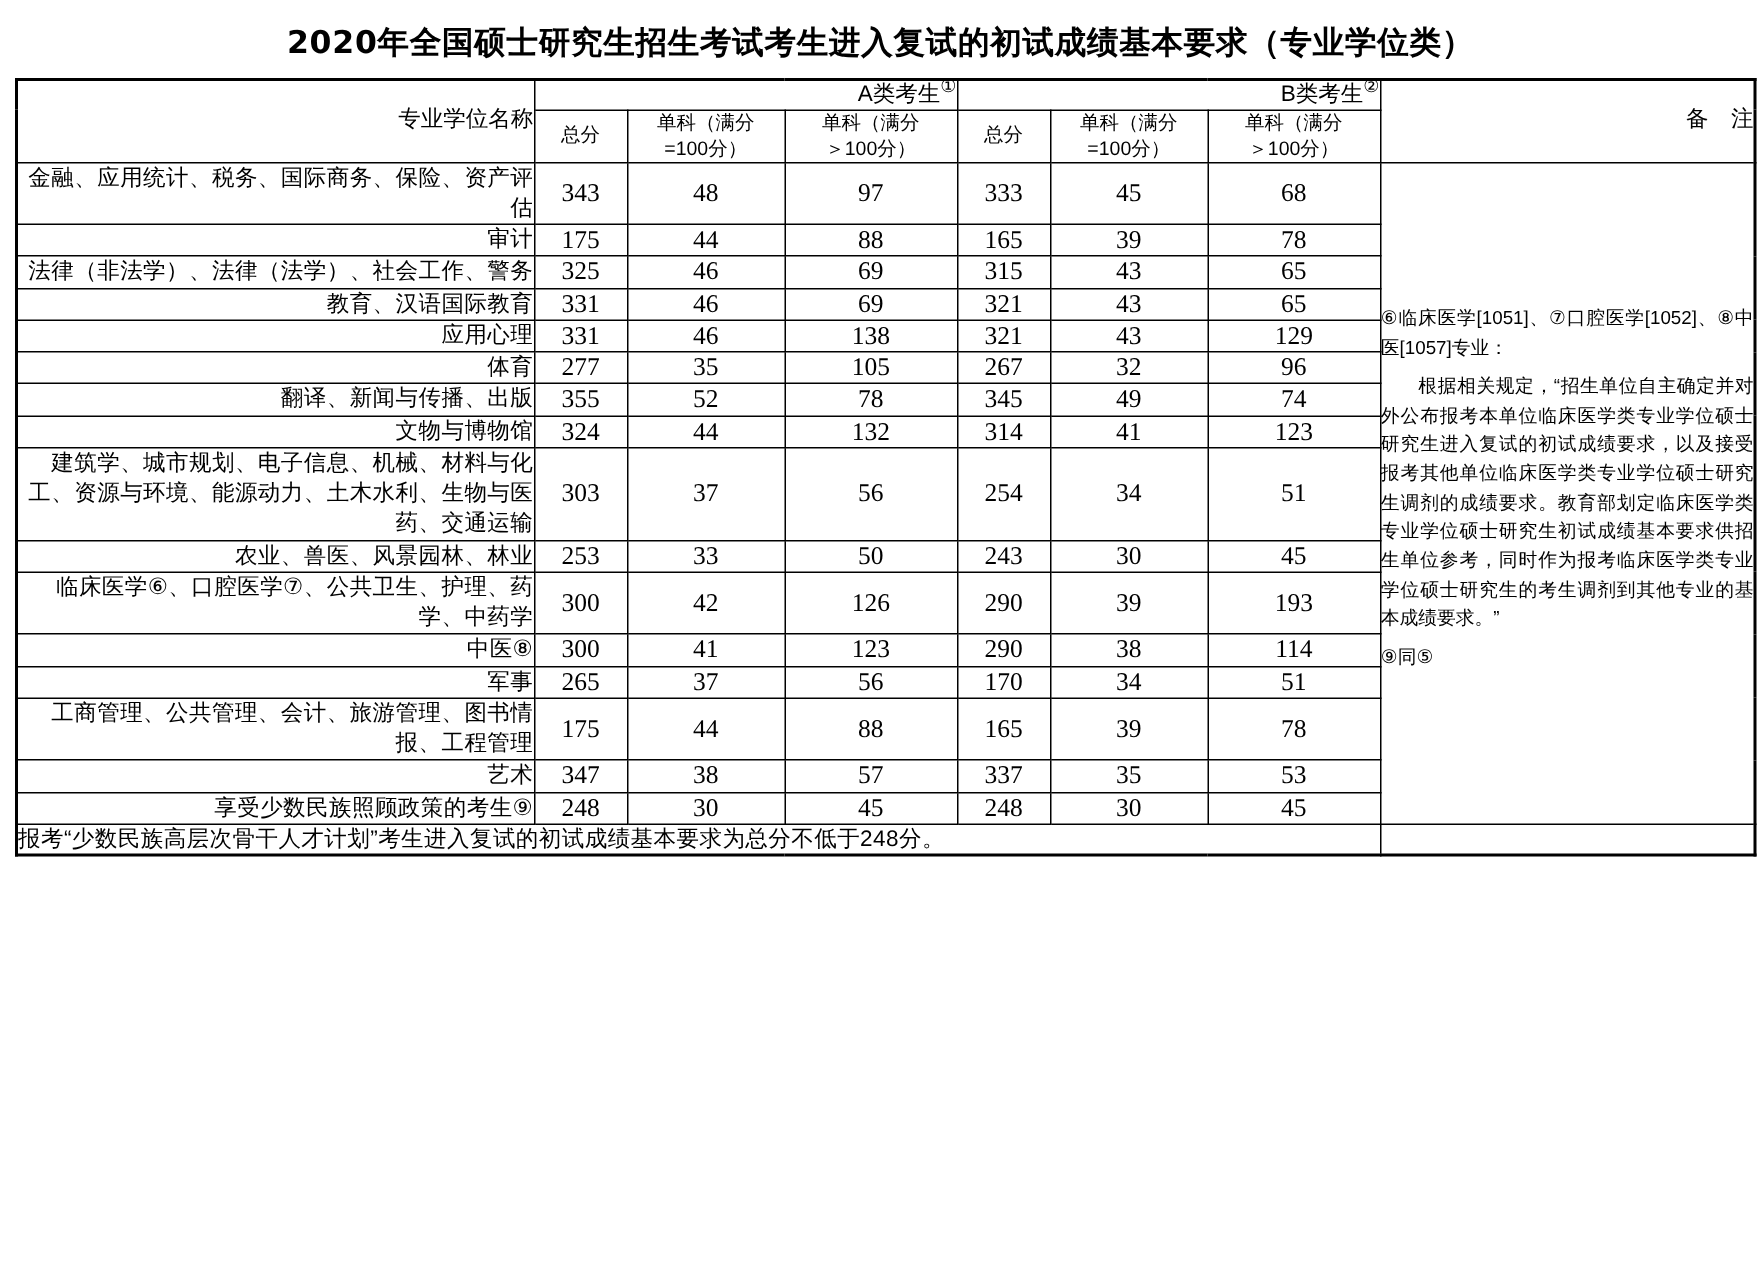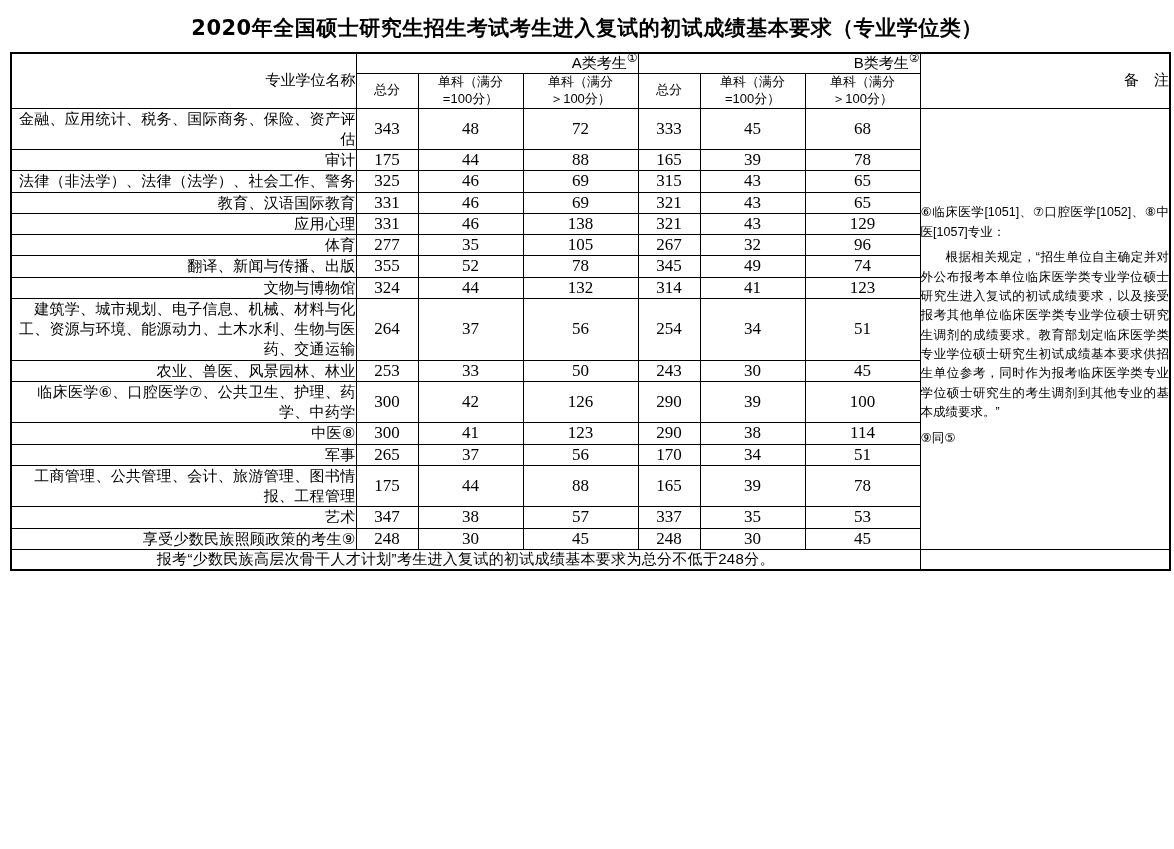--- a/index.html
+++ b/index.html
@@ -82,21 +82,21 @@
   }
   .note-cell p {
     margin: 0 0 6px 0;
   }
   .note-indent {
     text-indent: 2em;
   }
   .footer-row td {
     font-size: 15px;
     padding: 8px 8px;
-    text-align: center;
+    text-align: left;
     letter-spacing: 0.3px;
     margin-top: 36px;
   }
   sup {
     font-size: 10px;
     vertical-align: super;
     line-height: 0;
   }
   .circled {
     font-size: 12px;
@@ -159,21 +159,21 @@
           <td class="hcell-sub">
             <div>单科（满分</div>
             <div>＞100分）</div>
           </td>
         </tr>
 
         <tr>
           <td class="name-cell">金融、应用统计、税务、国际商务、保险、资产评估</td>
           <td class="num-cell">343</td>
           <td class="num-cell">48</td>
-          <td class="num-cell">72</td>
+          <td class="num-cell">97</td>
           <td class="num-cell">333</td>
           <td class="num-cell">45</td>
           <td class="num-cell">68</td>
           <td class="note-cell" rowspan="16">
             <p>⑥临床医学[1051]、⑦口腔医学[1052]、⑧中医[1057]专业：</p>
             <p class="note-indent">根据相关规定，“招生单位自主确定并对外公布报考本单位临床医学类专业学位硕士研究生进入复试的初试成绩要求，以及接受报考其他单位临床医学类专业学位硕士研究生调剂的成绩要求。教育部划定临床医学类专业学位硕士研究生初试成绩基本要求供招生单位参考，同时作为报考临床医学类专业学位硕士研究生的考生调剂到其他专业的基本成绩要求。”</p>
             <p>⑨同⑤</p>
           </td>
         </tr>
 
@@ -242,21 +242,21 @@
           <td class="num-cell">324</td>
           <td class="num-cell">44</td>
           <td class="num-cell">132</td>
           <td class="num-cell">314</td>
           <td class="num-cell">41</td>
           <td class="num-cell">123</td>
         </tr>
 
         <tr>
           <td class="name-cell">建筑学、城市规划、电子信息、机械、材料与化工、资源与环境、能源动力、土木水利、生物与医药、交通运输</td>
-          <td class="num-cell">264</td>
+          <td class="num-cell">303</td>
           <td class="num-cell">37</td>
           <td class="num-cell">56</td>
           <td class="num-cell">254</td>
           <td class="num-cell">34</td>
           <td class="num-cell">51</td>
         </tr>
 
         <tr>
           <td class="name-cell">农业、兽医、风景园林、林业</td>
           <td class="num-cell">253</td>
@@ -267,21 +267,21 @@
           <td class="num-cell">45</td>
         </tr>
 
         <tr>
           <td class="name-cell">临床医学⑥、口腔医学⑦、公共卫生、护理、药学、中药学</td>
           <td class="num-cell">300</td>
           <td class="num-cell">42</td>
           <td class="num-cell">126</td>
           <td class="num-cell">290</td>
           <td class="num-cell">39</td>
-          <td class="num-cell">100</td>
+          <td class="num-cell">193</td>
         </tr>
 
         <tr>
           <td class="name-cell">中医⑧</td>
           <td class="num-cell">300</td>
           <td class="num-cell">41</td>
           <td class="num-cell">123</td>
           <td class="num-cell">290</td>
           <td class="num-cell">38</td>
           <td class="num-cell">114</td>

